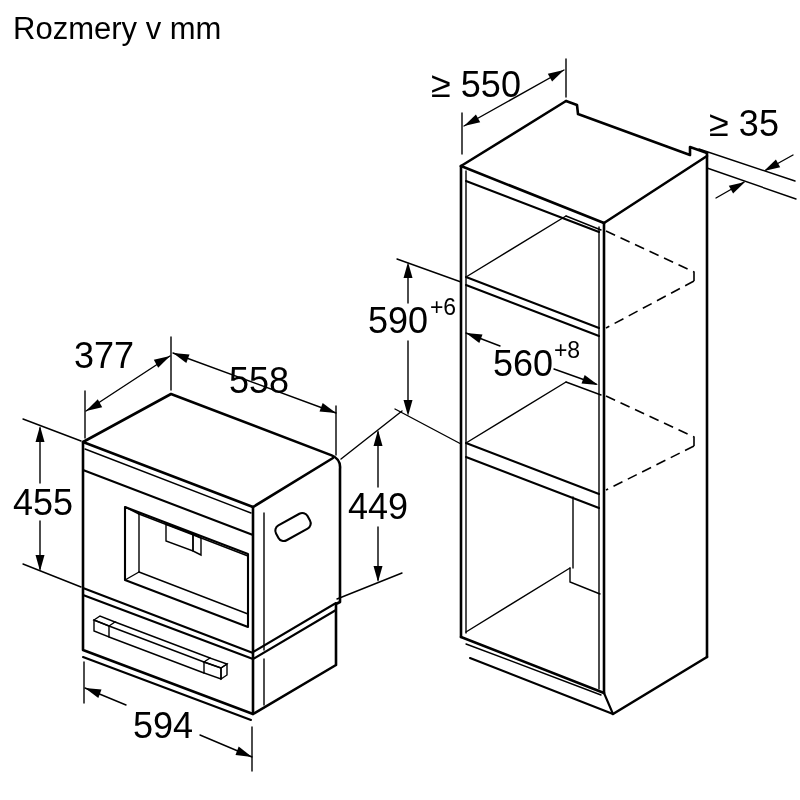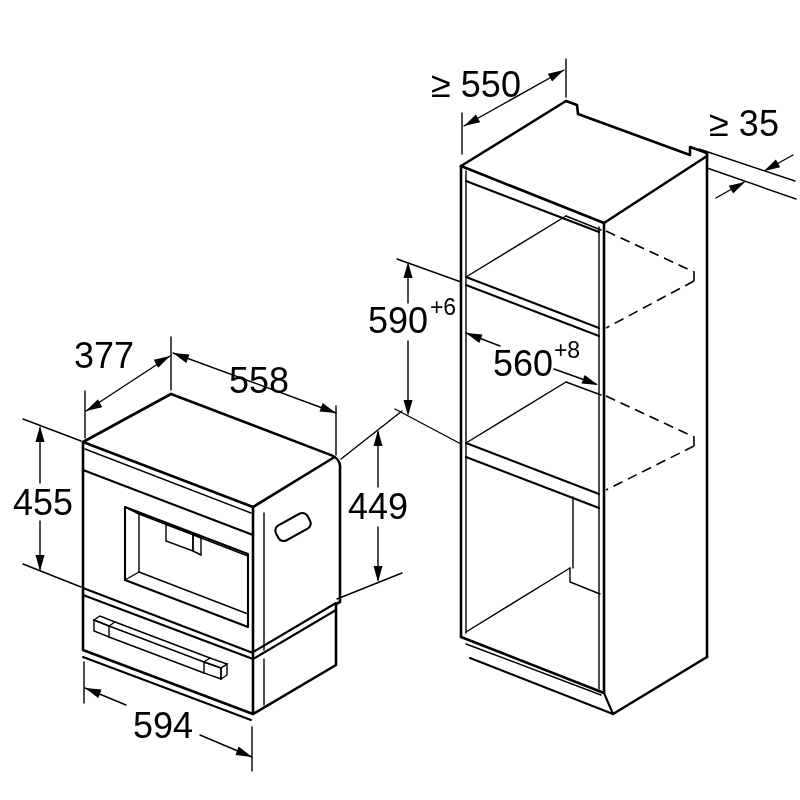--- a/index.html
+++ b/index.html
@@ -13,20 +13,21 @@
   .th  {stroke:#000;stroke-width:1.4;fill:none;stroke-linecap:round;}
   .dash{stroke:#000;stroke-width:1.6;fill:none;stroke-dasharray:10 6;stroke-linecap:butt;}
   .ar  {fill:#000;stroke:none;}
   .dim {font-family:"Liberation Sans", sans-serif;font-size:36px;fill:#000;text-anchor:middle;}
   .sup {font-family:"Liberation Sans", sans-serif;font-size:23px;fill:#000;text-anchor:middle;}
 </style>
 </head>
 <body>
 
 <div class="stage">
+  <div class="title">Rozmery v mm</div>
 
   <svg width="800" height="800" viewBox="0 0 800 800">
 
     <g>
 
       <path class="ol" d="M83,442 L171,394 L331.7,455.4 Q341,459.2 340,469 L340,602 L336,604 L336,665 L253,714 L83,650 Z"></path>
 
       <path class="ol" d="M83,442 L253,507"></path>
       <path class="th" d="M85,449 L251,513"></path>
 

